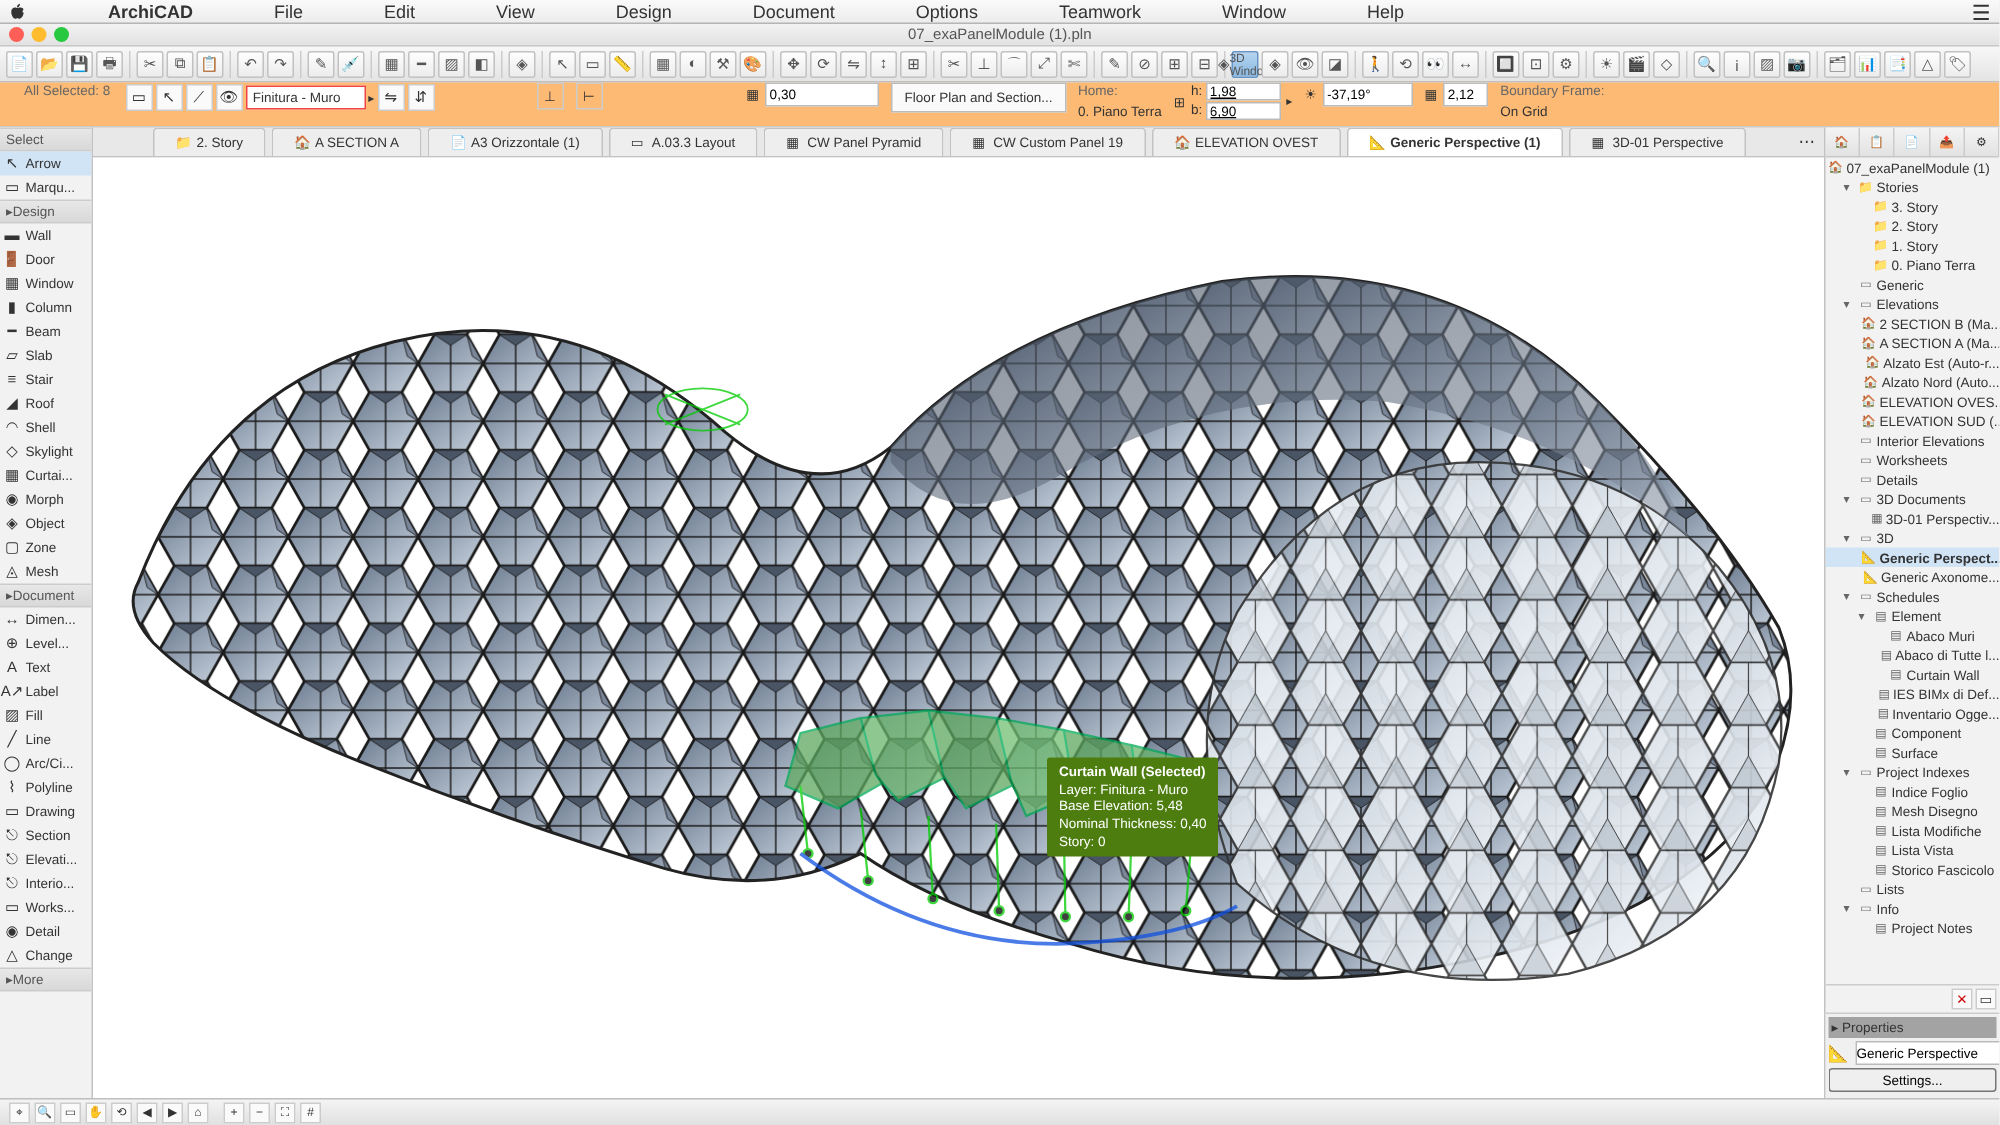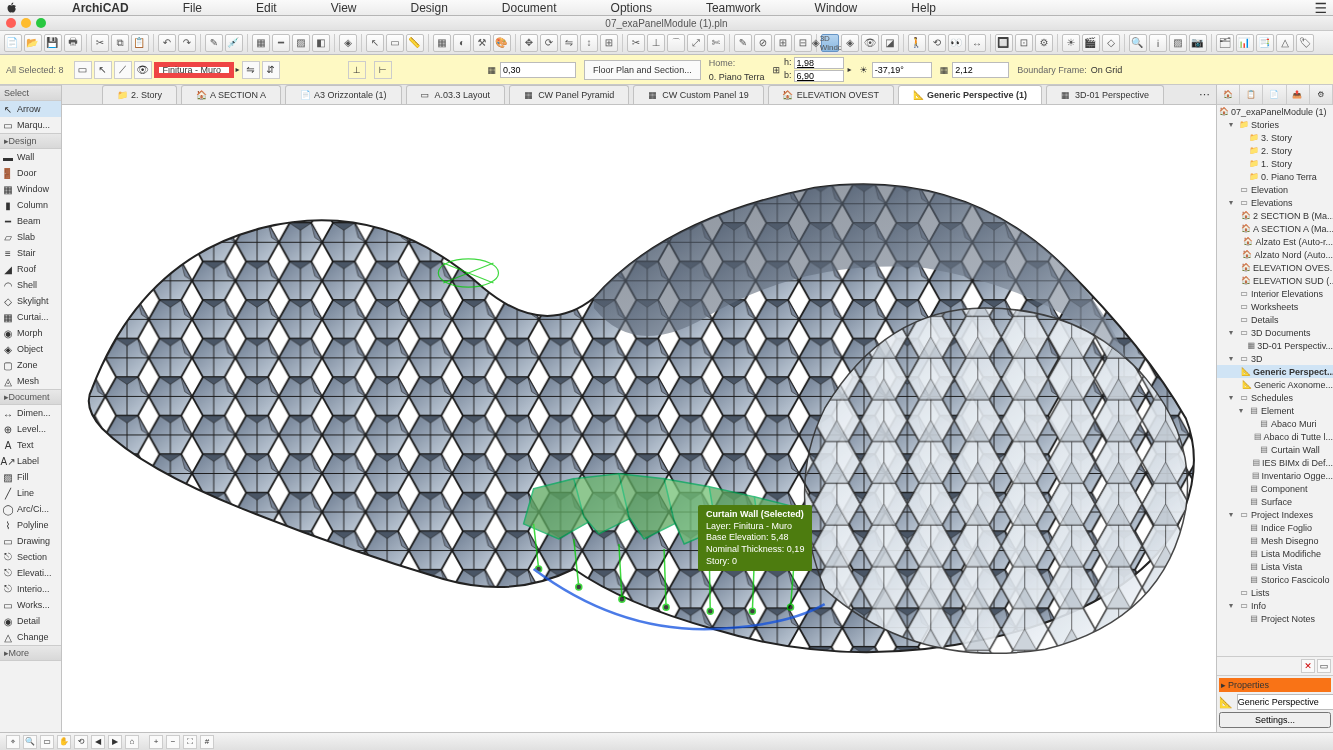--- a/index.html
+++ b/index.html
@@ -20,21 +20,21 @@
 .tl-min { background: #febc2e; }
 .tl-max { background: #28c840; }
 
 
 .toolbar1 { height: 24px; background: linear-gradient(#f8f8f8,#e4e4e4); border-bottom: 1px solid #bfbfbf; display: flex; align-items: center; padding: 0 4px; gap: 2px; }
 .tb-btn { width: 18px; height: 18px; border: 1px solid #c2c2c2; background: linear-gradient(#fefefe,#ececec); border-radius: 2px; display: flex; align-items: center; justify-content: center; font-size: 10px; color: #555; }
 .tb-btn.active { background: linear-gradient(#b5d4f0,#8ab8e0); border-color: #6694c4; }
 .tb-sep { width: 1px; height: 18px; background: #ccc; margin: 0 2px; }
 
 
-.infobar { height: 30px; background: #fef9c3; border-bottom: 1px solid #c8c8c8; display: flex; align-items: center; padding: 0 6px; font-size: 9px; gap: 8px; }
+.infobar { height: 30px; background: #fdba74; border-bottom: 1px solid #c8c8c8; display: flex; align-items: flex-start; padding: 0 16px; font-size: 9px; gap: 8px; }
 .infobar .field { display: flex; align-items: center; gap: 4px; }
 .infobar input { width: 76px; height: 16px; font-size: 9px; border: 1px solid #bbb; padding: 0 2px; }
 .infobar .big-btn { height: 20px; border: 1px solid #bbb; background: #fafafa; padding: 0 8px; font-size: 9px; display: flex; align-items: center; }
 .infobar .label { color: #666; }
 .infobar .seg { display: flex; flex-direction: column; gap: 1px; }
 .infobar .seg input { width: 50px; height: 12px; text-decoration: underline; }
 
 
 .main-area { display: flex; height: calc(750px - 16px - 15px - 24px - 30px - 18px); }
 
@@ -67,21 +67,21 @@
 .nav-tree { flex: 1; overflow: hidden; font-size: 9px; }
 .nav-tree .node { height: 13px; display: flex; align-items: center; gap: 2px; padding-left: 2px; white-space: nowrap; cursor: default; }
 .nav-tree .node .ico { width: 10px; height: 10px; font-size: 8px; display: flex; align-items: center; justify-content: center; color: #666; }
 .nav-tree .node.lvl1 { padding-left: 12px; }
 .nav-tree .node.lvl2 { padding-left: 22px; }
 .nav-tree .node.lvl3 { padding-left: 32px; }
 .nav-tree .node.selected { background: #d0e4f5; font-weight: bold; }
 .nav-tree .disclosure { width: 8px; font-size: 8px; color: #666; }
 
 .nav-footer { border-top: 1px solid #ccc; padding: 2px; background:#f0f0f0; }
-.nav-footer .section-header { font-size: 9px; padding: 2px; background:#f97316; margin-bottom:2px;}
+.nav-footer .section-header { font-size: 9px; padding: 2px; background:#a3a3a3; margin-bottom:2px;}
 .nav-footer .row { display: flex; gap: 4px; align-items: center; margin: 2px 0; }
 .nav-footer select, .nav-footer button { font-size: 9px; height: 16px; flex: 1; text-align: center; }
 .nav-close-icons { display:flex; justify-content:flex-end; gap:2px; padding:2px; border-top:1px solid #ccc;}
 .nav-close-icons span { width:14px; height:14px; border:1px solid #ccc; background:#fafafa; display:flex; align-items:center; justify-content:center; font-size:9px;}
 .nav-close-icons .red { color:#c00; }
 
 
 .statusbar { height: 18px; background: linear-gradient(#f4f4f4,#e0e0e0); border-top: 1px solid #bfbfbf; display: flex; align-items: center; padding: 0 6px; gap: 3px; }
 .statusbar .sb-btn { width: 14px; height: 14px; border: 1px solid #ccc; background: #fafafa; font-size: 8px; display: flex; align-items: center; justify-content: center; }
 
@@ -197,21 +197,21 @@
   <div class="tb-btn">🏷</div>
 </div>
 
 <div class="infobar">
   <span class="label">All Selected: 8</span>
   <div class="info-sub" style="border:none;background:none">
     <div class="ib">▭</div>
     <div class="ib">↖</div>
     <div class="ib">⟋</div>
     <div class="ib">👁</div>
-    <span style="padding:0 4px;border:5px solid #ef4444;background:#fff;height:16px;display:flex;align-items:center;min-width:80px">Finitura - Muro</span>
+    <span style="padding:0 4px;border:1px solid #ef4444;background:#fff;height:16px;display:flex;align-items:center;min-width:80px">Finitura - Muro</span>
     <span style="font-size:8px">▸</span>
     <div class="ib">⇋</div>
     <div class="ib">⇵</div>
   </div>
   <div style="width:50px"></div>
   <div class="ib" style="width:18px;height:18px;border:1px solid #ccc;display:flex;align-items:center;justify-content:center">⊥</div>
   <div class="ib" style="width:18px;height:18px;border:1px solid #ccc;display:flex;align-items:center;justify-content:center">⊢</div>
   <div style="width:80px"></div>
   <div class="field">
     <span>▦</span>
@@ -235,23 +235,23 @@
         </div>
     </div>
     <span style="font-size:8px">▸</span>
   </div>
   <div class="field">
     <span>☀</span>
     <input style="width: 60px;" value="-37,19°">
   </div>
   <div class="field">
     <span>▦</span>
-    <input style="width: 57px;" value="2,12">
-  </div>
-  <div class="field" style="flex-direction:row;align-items:flex-start">
+    <input style="width: 30px;" value="2,12">
+  </div>
+  <div class="field" style="flex-direction:column;align-items:flex-start">
     <span class="label">Boundary Frame:</span>
     <span style="font-size:9px">On Grid</span>
   </div>
 </div>
 
 <div class="main-area">
 
   <div class="toolbox">
     <div class="section-header">Select</div>
     <div id="tb-select">
@@ -501,21 +501,21 @@
             <ellipse cx="405" cy="165" rx="30" ry="14"></ellipse>
             <line x1="380" y1="155" x2="430" y2="175"></line>
             <line x1="380" y1="175" x2="430" y2="155"></line>
           </g>
         </g>
       </svg>
       <div class="tooltip-box">
         <div class="ttl">Curtain Wall (Selected)</div>
         <div>Layer: Finitura - Muro</div>
         <div>Base Elevation: 5,48</div>
-        <div>Nominal Thickness: 0,19</div>
+        <div>Nominal Thickness: 0,40</div>
         <div>Story: 0</div>
       </div>
     </div>
   </div>
 
   <div class="navigator">
     <div class="nav-tabs">
       <div class="nav-tab">🏠</div>
       <div class="nav-tab">📋</div>
       <div class="nav-tab">📄</div>
@@ -548,21 +548,21 @@
           <span>1. Story</span>
         </div>
         <div class="node lvl2">
           <span class="disclosure"></span>
           <span class="ico">📁</span>
           <span>0. Piano Terra</span>
         </div>
         <div class="node lvl1">
           <span class="disclosure"></span>
           <span class="ico">▭</span>
-          <span>Elevation</span>
+          <span>Generic</span>
         </div>
         <div class="node lvl1">
           <span class="disclosure">▾</span>
           <span class="ico">▭</span>
           <span>Elevations</span>
         </div>
         <div class="node lvl2">
           <span class="disclosure"></span>
           <span class="ico">🏠</span>
           <span>2 SECTION B (Ma...</span>

